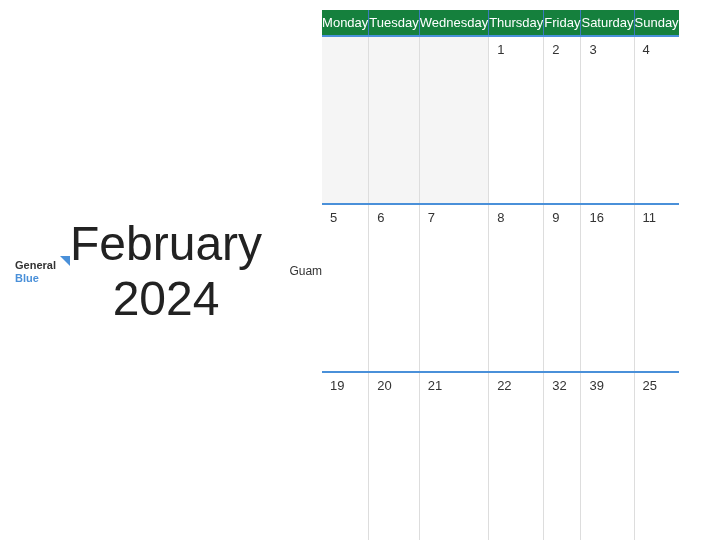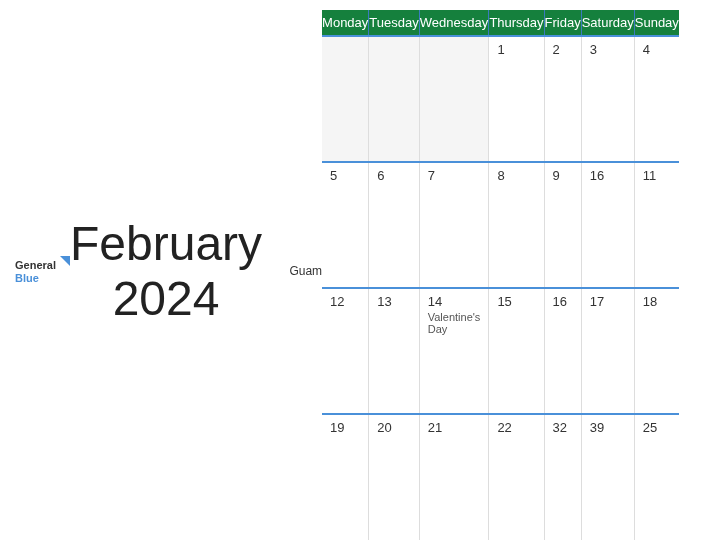--- a/index.html
+++ b/index.html
@@ -152,44 +152,20 @@
           </td>
           <td>
             <span class="day-number">16</span>
           </td>
           <td>
             <span class="day-number">11</span>
           </td>
         </tr>
         <tr>
           <td>
-            <span class="day-number">12</span>
-          </td>
-          <td>
-            <span class="day-number">13</span>
-          </td>
-          <td>
-            <span class="day-number">14</span>
-            <span class="event-label">Valentine's Day</span>
-          </td>
-          <td>
-            <span class="day-number">15</span>
-          </td>
-          <td>
-            <span class="day-number">16</span>
-          </td>
-          <td>
-            <span class="day-number">17</span>
-          </td>
-          <td>
-            <span class="day-number">18</span>
-          </td>
-        </tr>
-        <tr>
-          <td>
             <span class="day-number">19</span>
           </td>
           <td>
             <span class="day-number">20</span>
           </td>
           <td>
             <span class="day-number">21</span>
           </td>
           <td>
             <span class="day-number">22</span>

